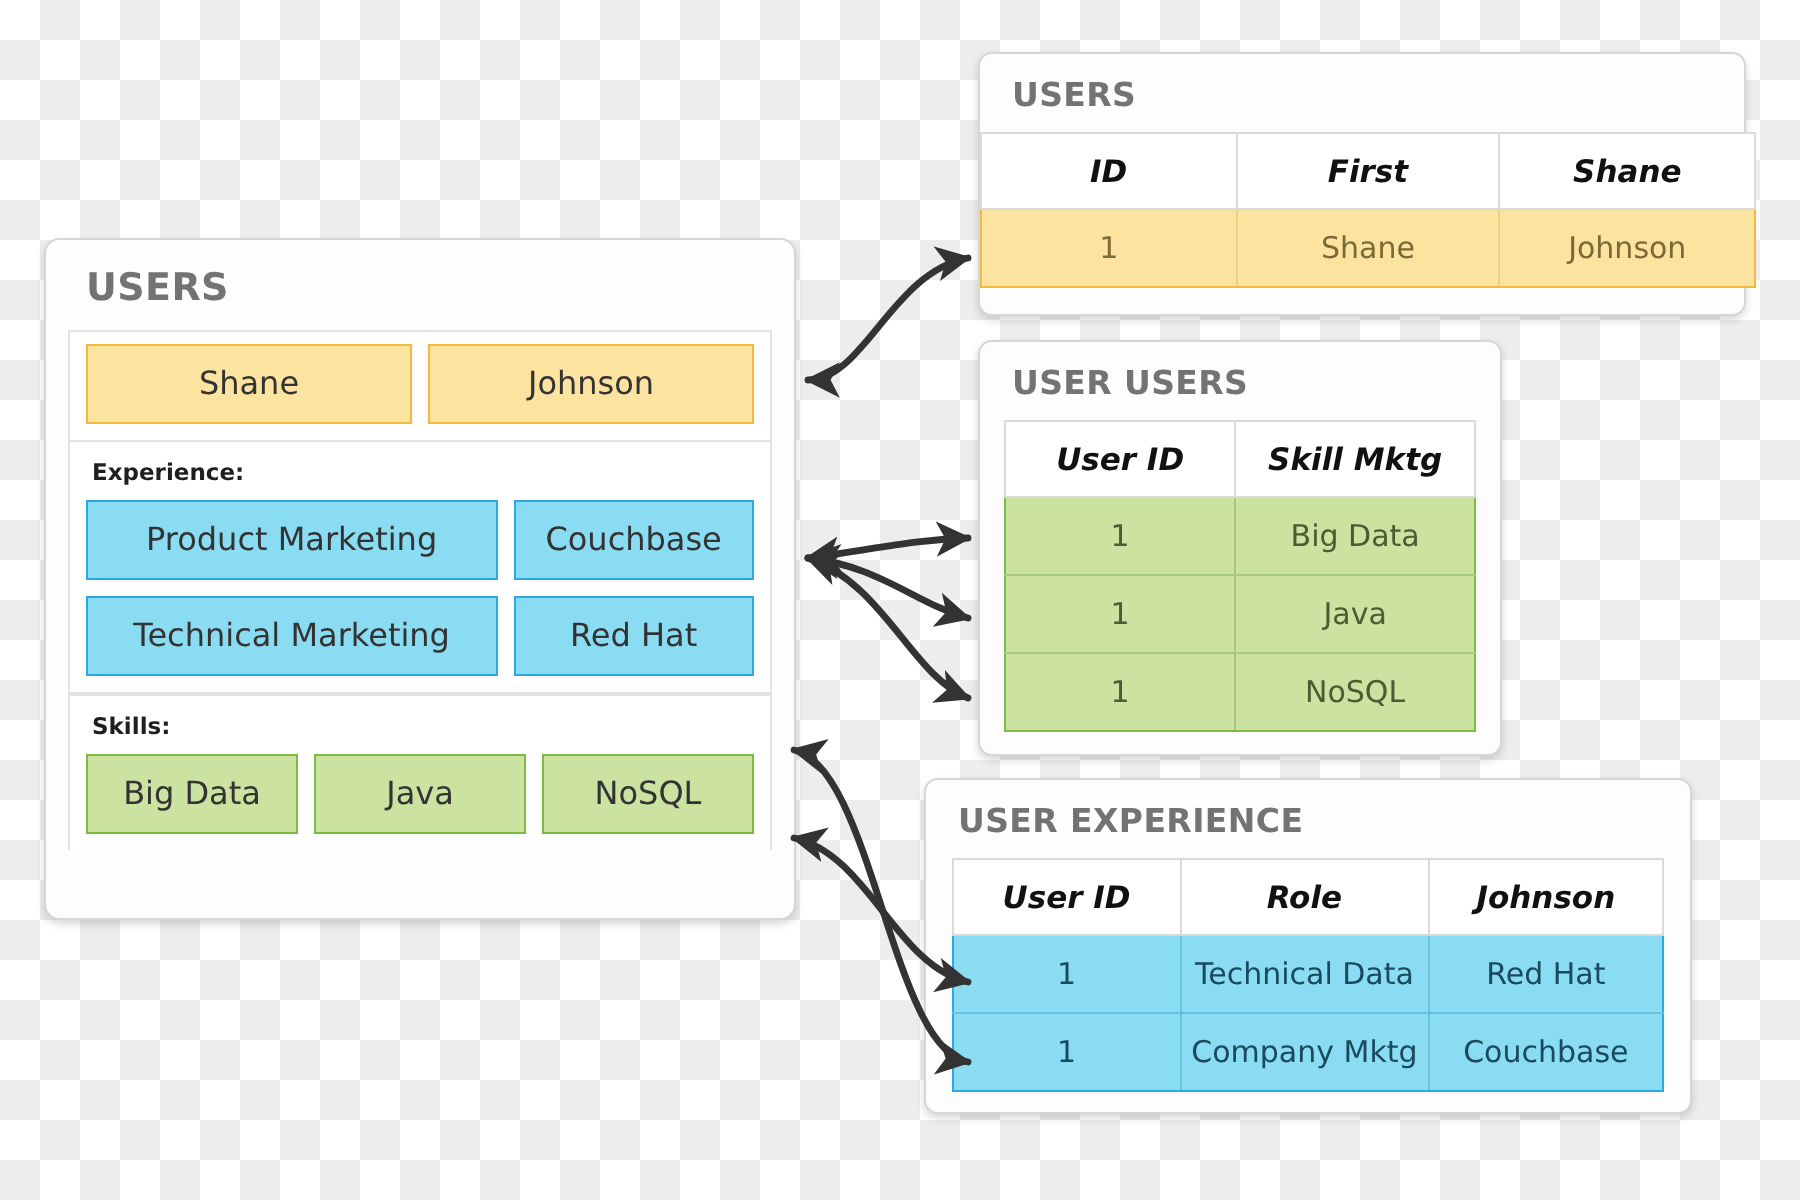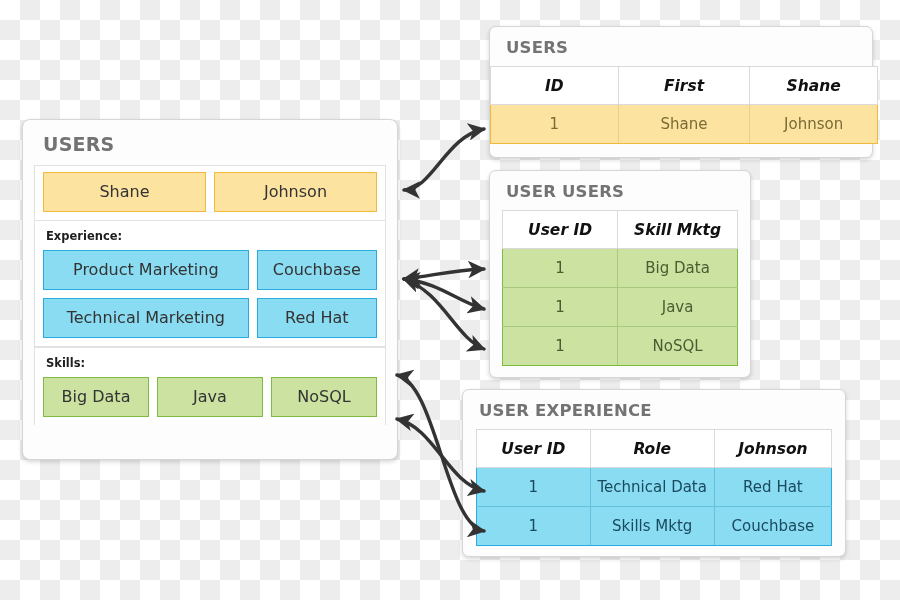--- a/index.html
+++ b/index.html
@@ -255,21 +255,21 @@
         </tr>
       </thead>
       <tbody>
         <tr class="t-blue firstrow">
           <td>1</td>
           <td>Technical Data</td>
           <td>Red Hat</td>
         </tr>
         <tr class="t-blue lastrow">
           <td>1</td>
-          <td>Skills Mktg</td>
+          <td>Company Mktg</td>
           <td>Couchbase</td>
         </tr>
       </tbody>
     </table>
   </div>
 
   <svg id="arrows" viewBox="0 0 900 600" xmlns="http://www.w3.org/2000/svg">
     <defs>
       <marker id="ah-end" viewBox="0 0 10 10" refX="9" refY="5" markerWidth="5.2" markerHeight="5.2" orient="auto-start-reverse">
         <path d="M 0 0 L 10 5 L 0 10 L 2.6 5 z" fill="#333333"></path>

